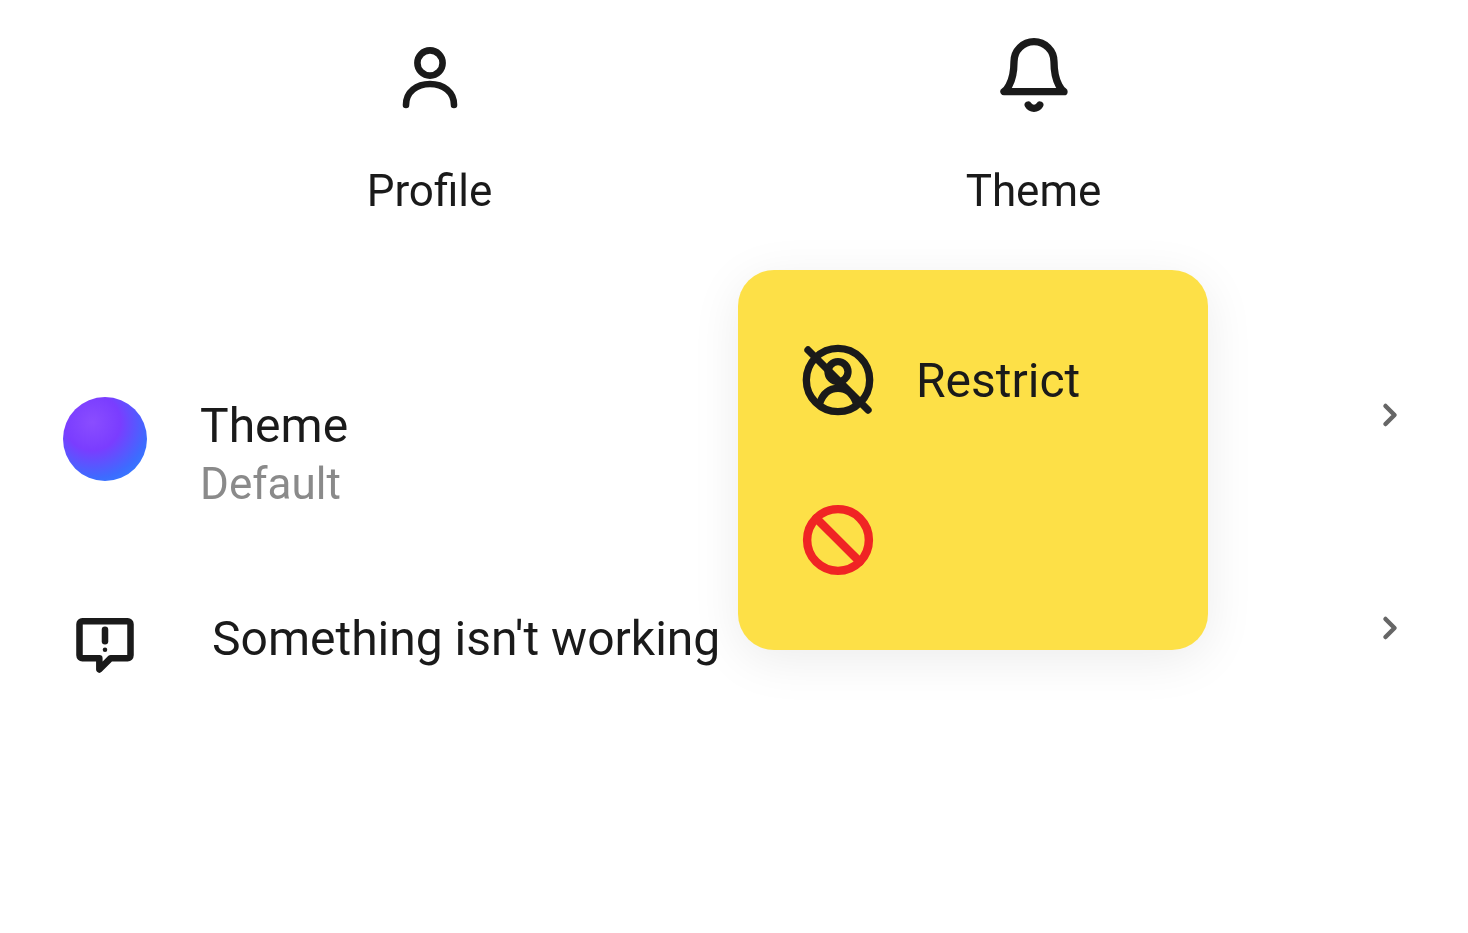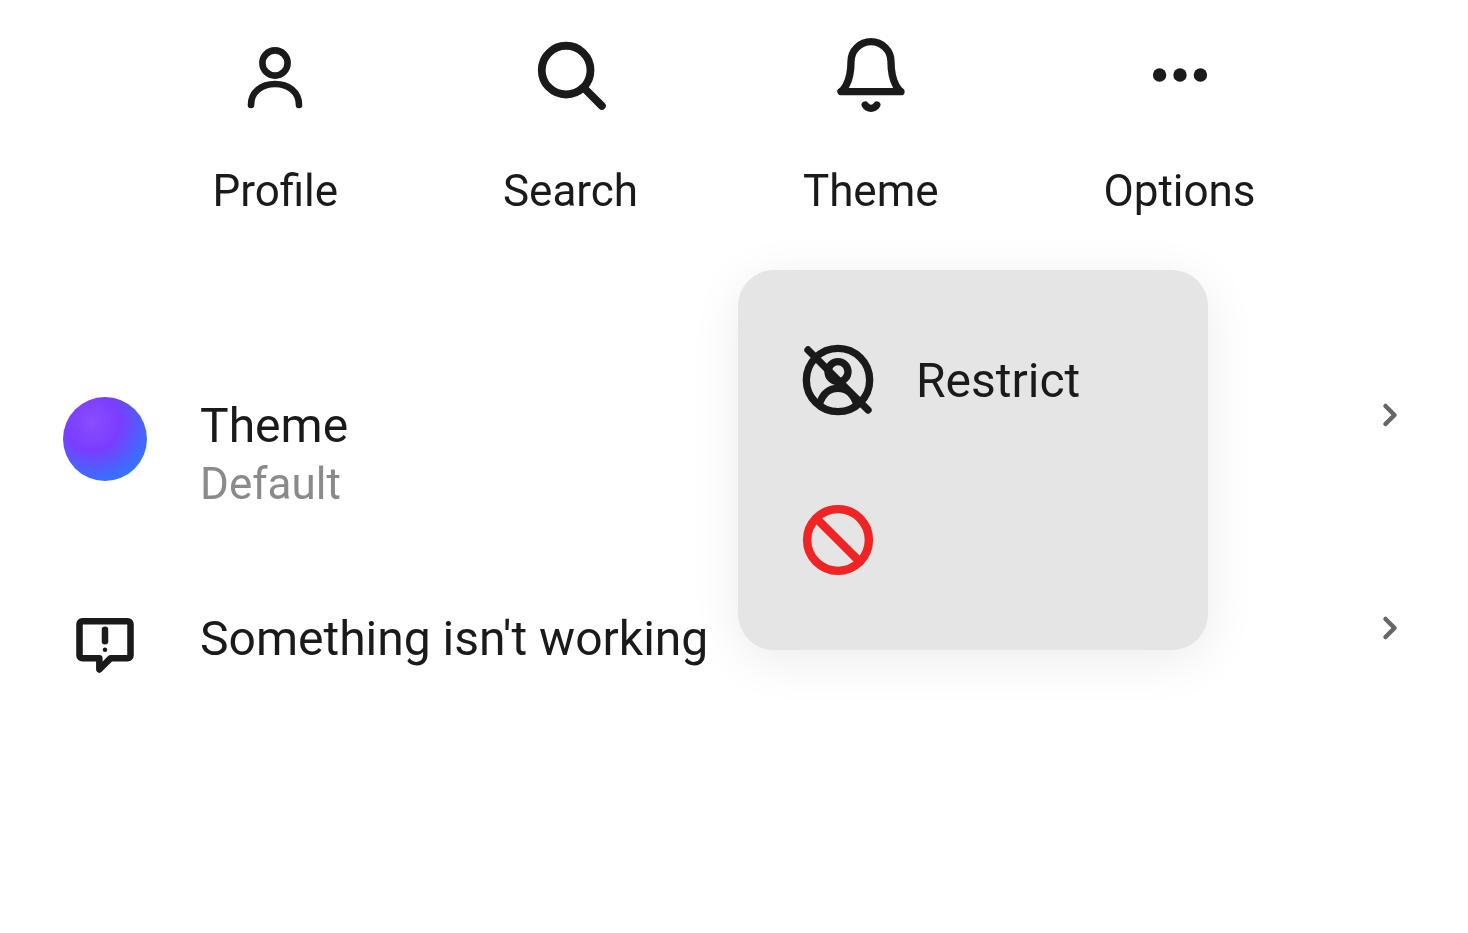--- a/index.html
+++ b/index.html
@@ -82,21 +82,21 @@
     }
     .chevron {
       position: absolute;
       right: 0;
     }
     .options-menu {
       position: absolute;
       top: 270px;
       left: 738px;
       width: 470px;
-      background: #e5e5e5;
+      background: #fde047;
       border-radius: 36px;
       box-shadow: 0 10px 50px rgba(0,0,0,0.08);
       padding: 30px 0;
     }
     .menu-item {
       display: flex;
       align-items: center;
       gap: 38px;
       padding: 40px 60px;
       cursor: pointer;
@@ -114,66 +114,48 @@
     }
     .menu-label.danger {
       color: #f02424;
     }
     .menu-label.normal {
       color: #1a1a1a;
     }
     .clip-text {
       white-space: nowrap;
       overflow: hidden;
+      margin-left: 12px;
     }
   </style>
 </head>
 <body>
 
 <div class="top-actions">
   <div class="action-item">
     <div class="action-icon">
       <svg width="72" height="72" viewBox="0 0 24 24" fill="none" stroke="#1a1a1a" stroke-width="2.2" stroke-linecap="round" stroke-linejoin="round">
         <circle cx="12" cy="8" r="4.2"></circle>
         <path d="M4 22c0-4.4 3.6-7 8-7s8 2.6 8 7"></path>
       </svg>
     </div>
     <div class="action-label">Profile</div>
   </div>
 
-  <div class="action-item">
-    <div class="action-icon">
-      <svg width="78" height="78" viewBox="0 0 24 24" fill="none" stroke="#1a1a1a" stroke-width="2.4" stroke-linecap="round" stroke-linejoin="round">
-        <circle cx="10.5" cy="10.5" r="7.5"></circle>
-        <line x1="21.5" y1="21.5" x2="16" y2="16"></line>
-      </svg>
-    </div>
-    <div class="action-label">Search</div>
-  </div>
 
   <div class="action-item">
     <div class="action-icon">
       <svg width="80" height="80" viewBox="0 0 24 24" fill="none" stroke="#1a1a1a" stroke-width="2.2" stroke-linecap="round" stroke-linejoin="round">
         <path d="M18 8a6 6 0 0 0-12 0c0 7-3 9-3 9h18s-3-2-3-9"></path>
         <path d="M13.73 21a2 2 0 0 1-3.46 0"></path>
       </svg>
     </div>
     <div class="action-label">Theme</div>
   </div>
 
-  <div class="action-item">
-    <div class="action-icon">
-      <svg width="70" height="70" viewBox="0 0 24 24" fill="#1a1a1a">
-        <circle cx="5" cy="12" r="2.3"></circle>
-        <circle cx="12" cy="12" r="2.3"></circle>
-        <circle cx="19" cy="12" r="2.3"></circle>
-      </svg>
-    </div>
-    <div class="action-label">Options</div>
-  </div>
 </div>
 
 <div class="settings-list">
 
   <div class="settings-item">
     <div class="settings-icon-wrap">
       <div class="theme-dot"></div>
     </div>
     <div class="settings-text">
       <div class="settings-title">Theme</div>

